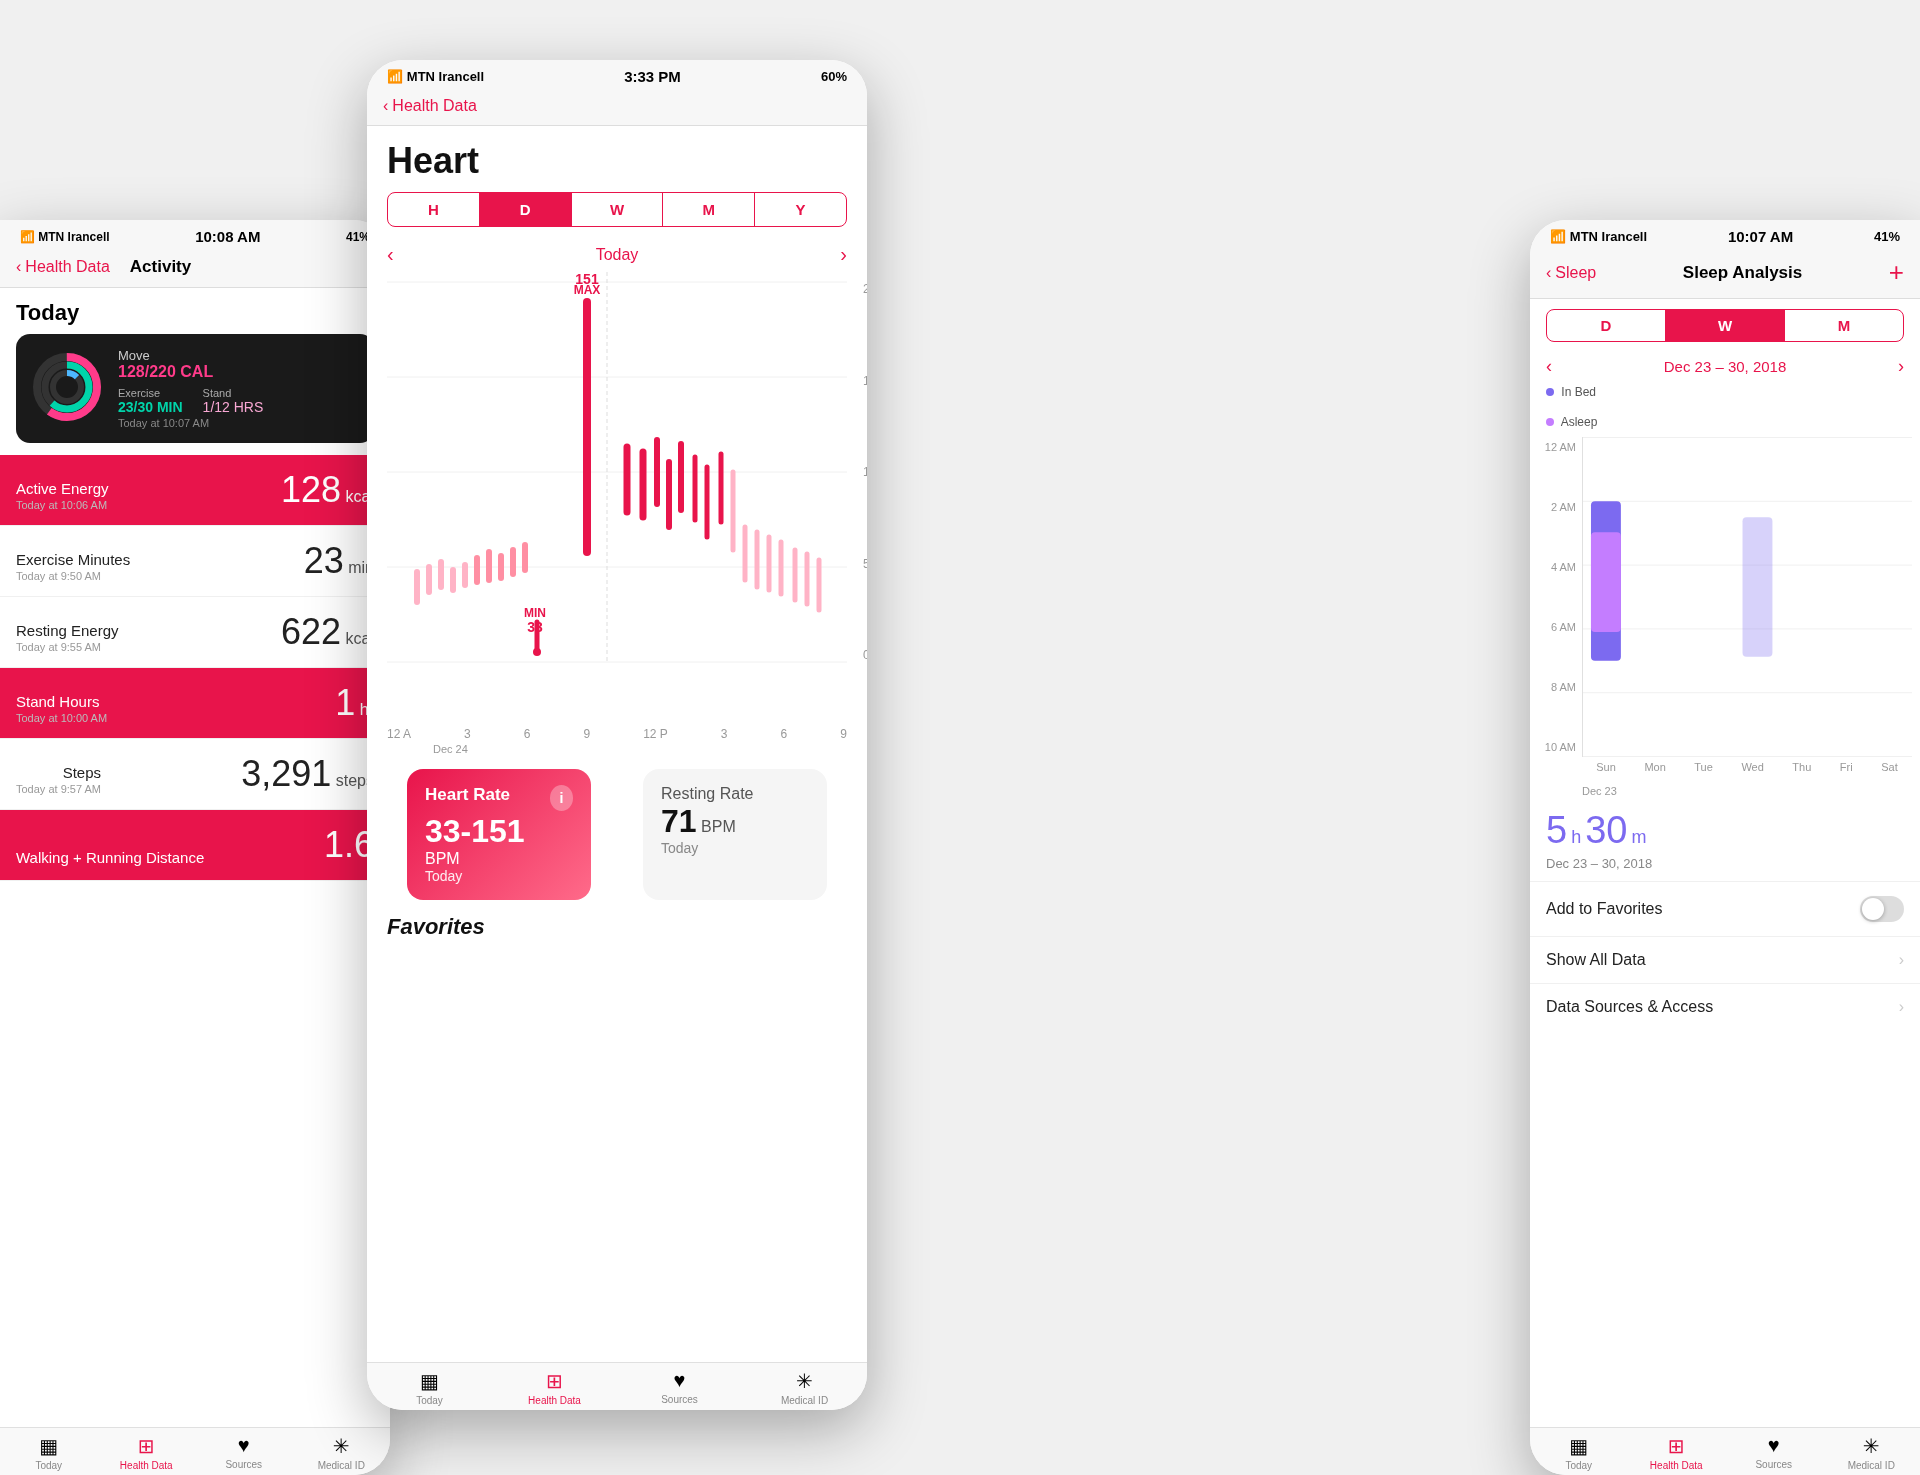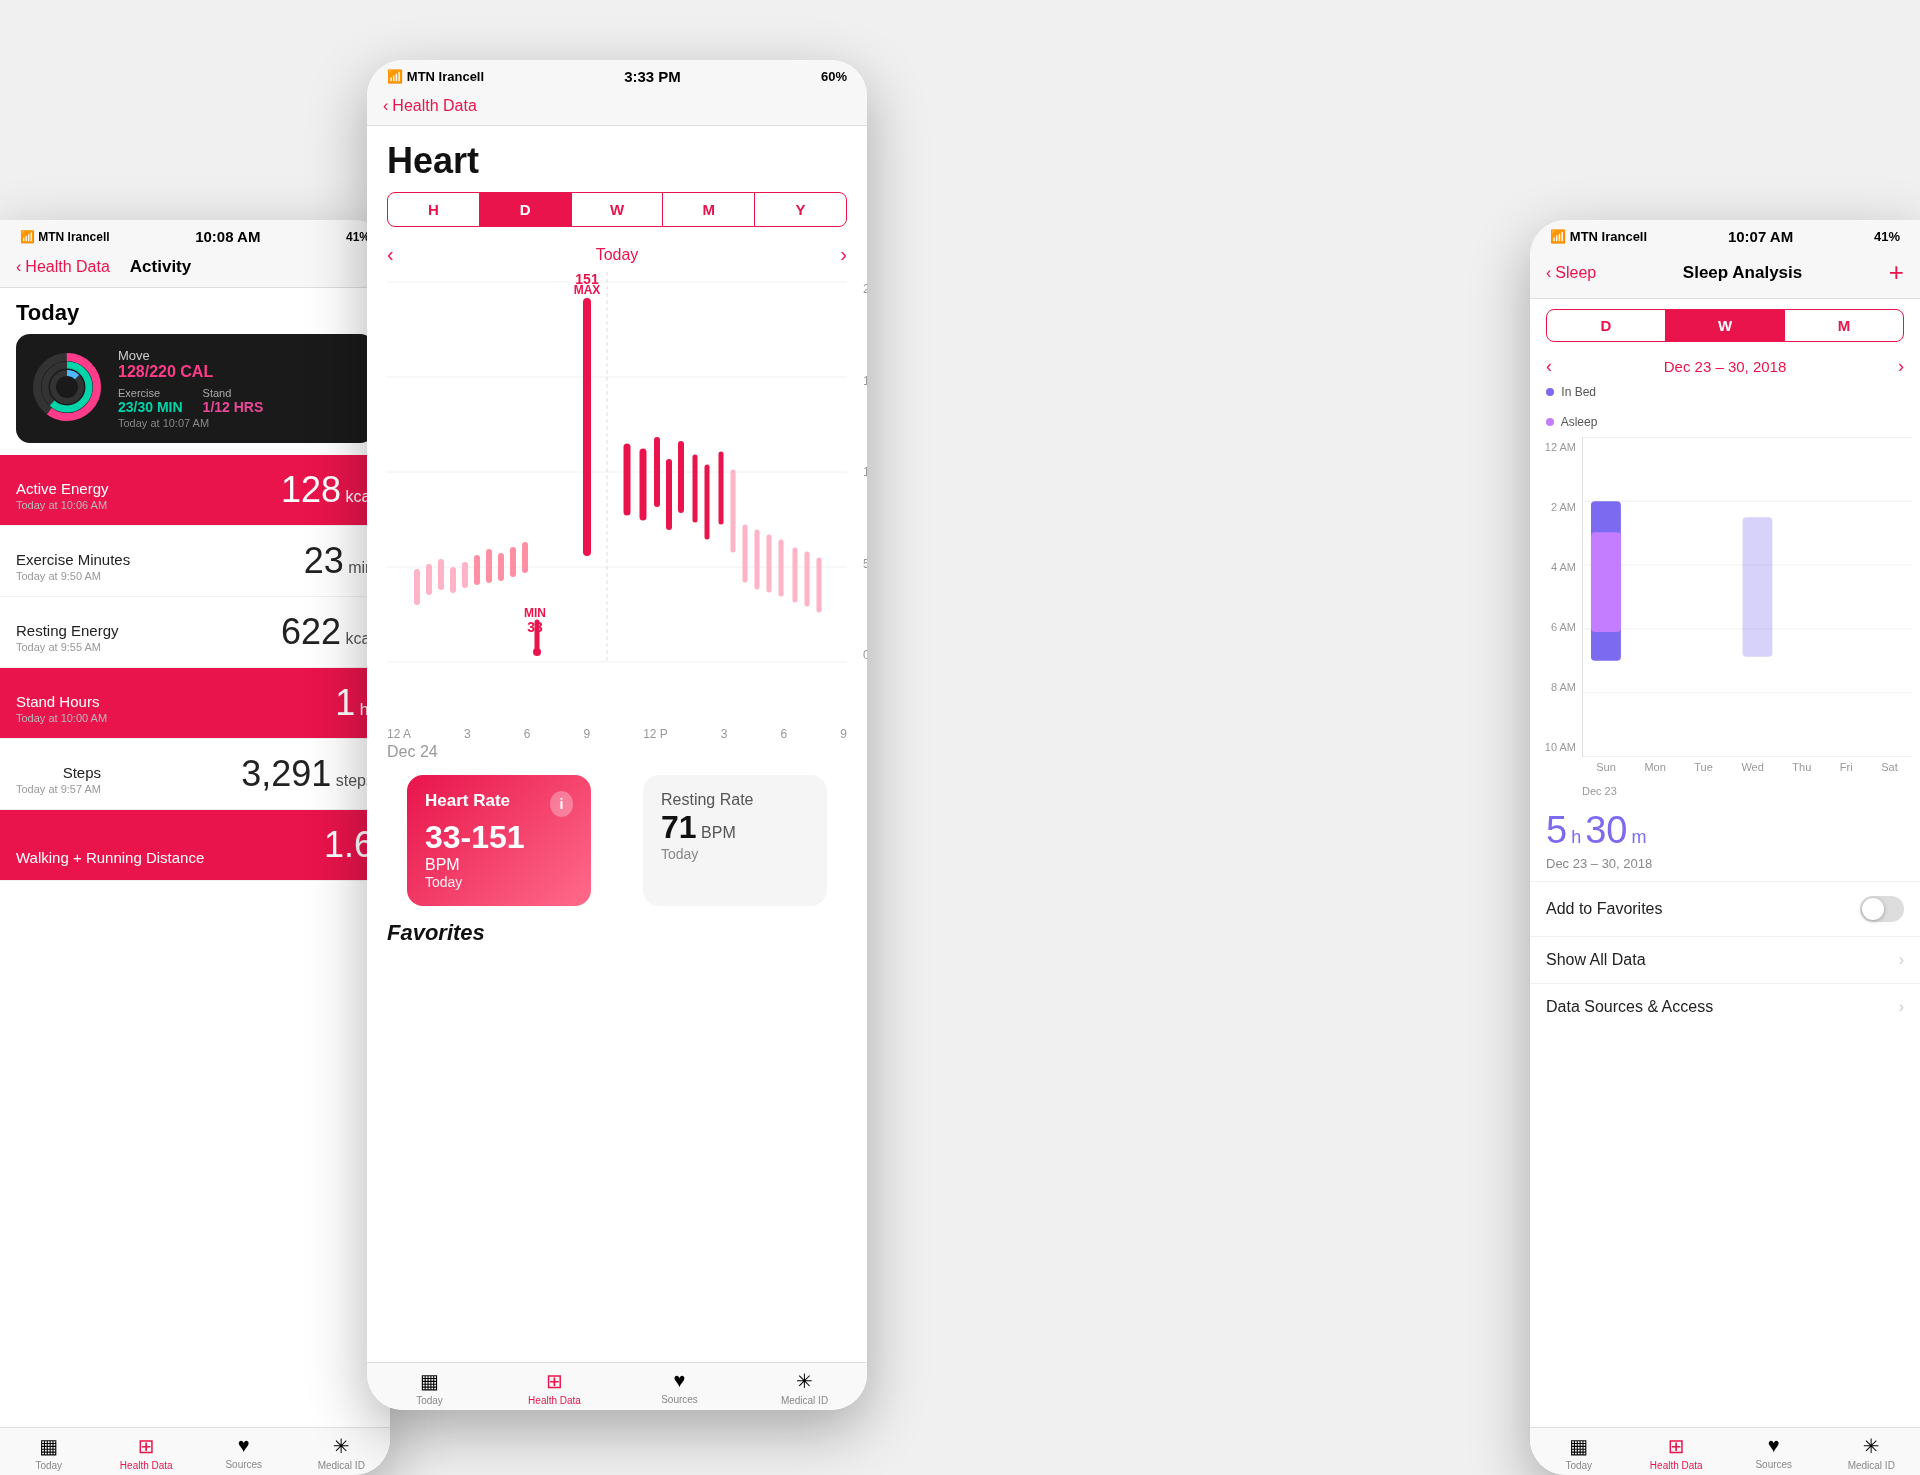--- a/index.html
+++ b/index.html
@@ -100,21 +100,21 @@
       gap: 16px;
     }
 
     .activity-info { flex: 1; }
     .move-label { color: #ccc; font-size: 13px; }
     .move-value { color: #ff3b8a; font-size: 16px; font-weight: 700; }
     .exercise-stand { display: flex; gap: 20px; margin-top: 6px; }
     .ex-item { display: flex; flex-direction: column; }
     .ex-label { color: #aaa; font-size: 11px; }
     .ex-value-green { color: #00d4aa; font-size: 14px; font-weight: 700; }
-    .ex-value-blue { color: #ec4899; font-size: 14px; font-weight: 700; }
+    .ex-value-blue { color: #f9a8d4; font-size: 14px; font-weight: 400; }
     .card-time { color: #888; font-size: 11px; margin-top: 2px; }
 
     .metric-row {
       display: flex;
       justify-content: space-between;
       align-items: flex-end;
       padding: 14px 16px;
       border-bottom: 1px solid #f0f0f0;
     }
     .metric-label { font-size: 15px; font-weight: 500; }
@@ -193,23 +193,24 @@
     .chart-x-labels {
       display: flex;
       justify-content: space-between;
       padding: 4px 20px 0;
       font-size: 12px;
       color: #999;
       margin-top: 31px;
     }
     .chart-date-label {
       padding: 0 20px;
-      font-size: 16px;
+      font-size: 11px;
       color: #999;
       margin-top: 2px;
+      margin-left: 46px;
     }
 
     .heart-rate-card {
       background: linear-gradient(135deg, #e8144b, #ff6b8a);
       border-radius: 16px;
       margin: 14px 20px 0;
       padding: 16px 18px;
       color: white;
       display: flex;
       justify-content: space-between;

